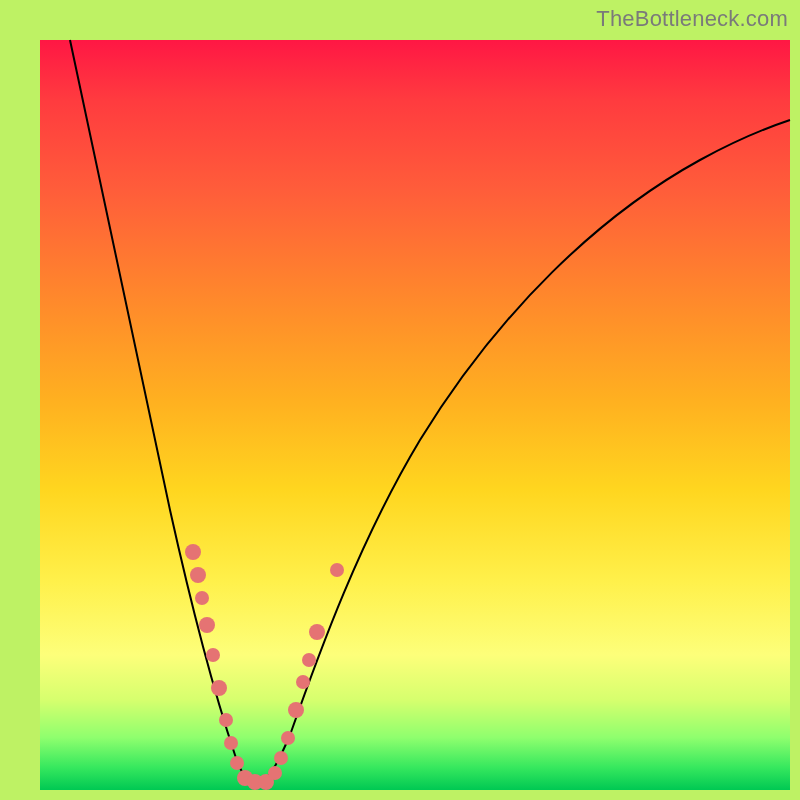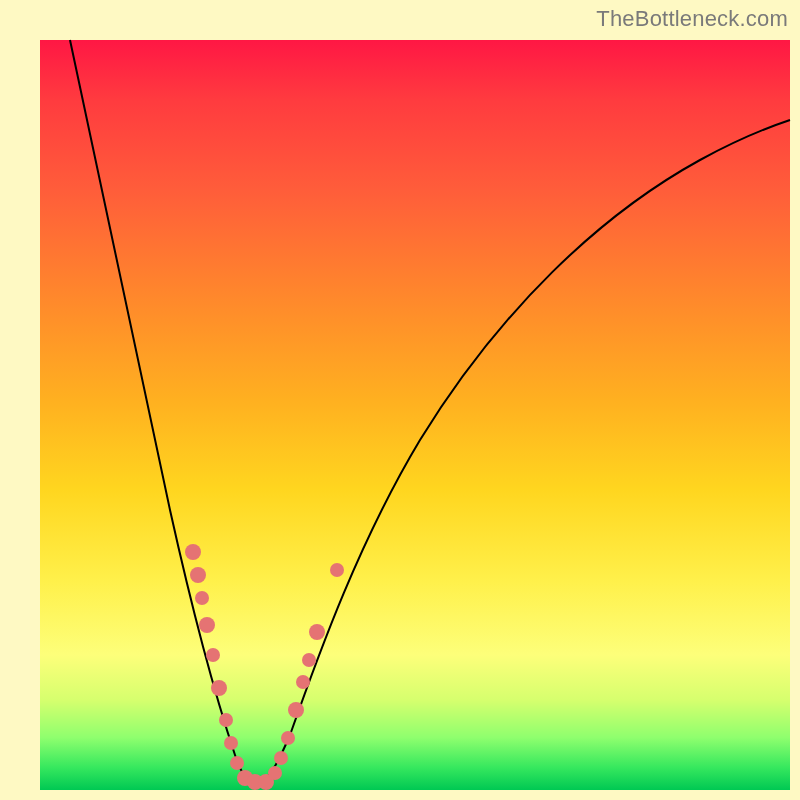--- a/index.html
+++ b/index.html
@@ -8,21 +8,21 @@
     width: 800px;
     height: 800px;
     background: #000;
     overflow: hidden;
     font-family: Arial, Helvetica, sans-serif;
   }
   .frame {
     position: relative;
     width: 800px;
     height: 800px;
-    background: #fef9c3;
+    background: #bef264;
   }
   .plot-area {
     position: absolute;
     left: 40px;
     top: 40px;
     width: 750px;
     height: 750px;
     
     background: linear-gradient(
       to bottom,

